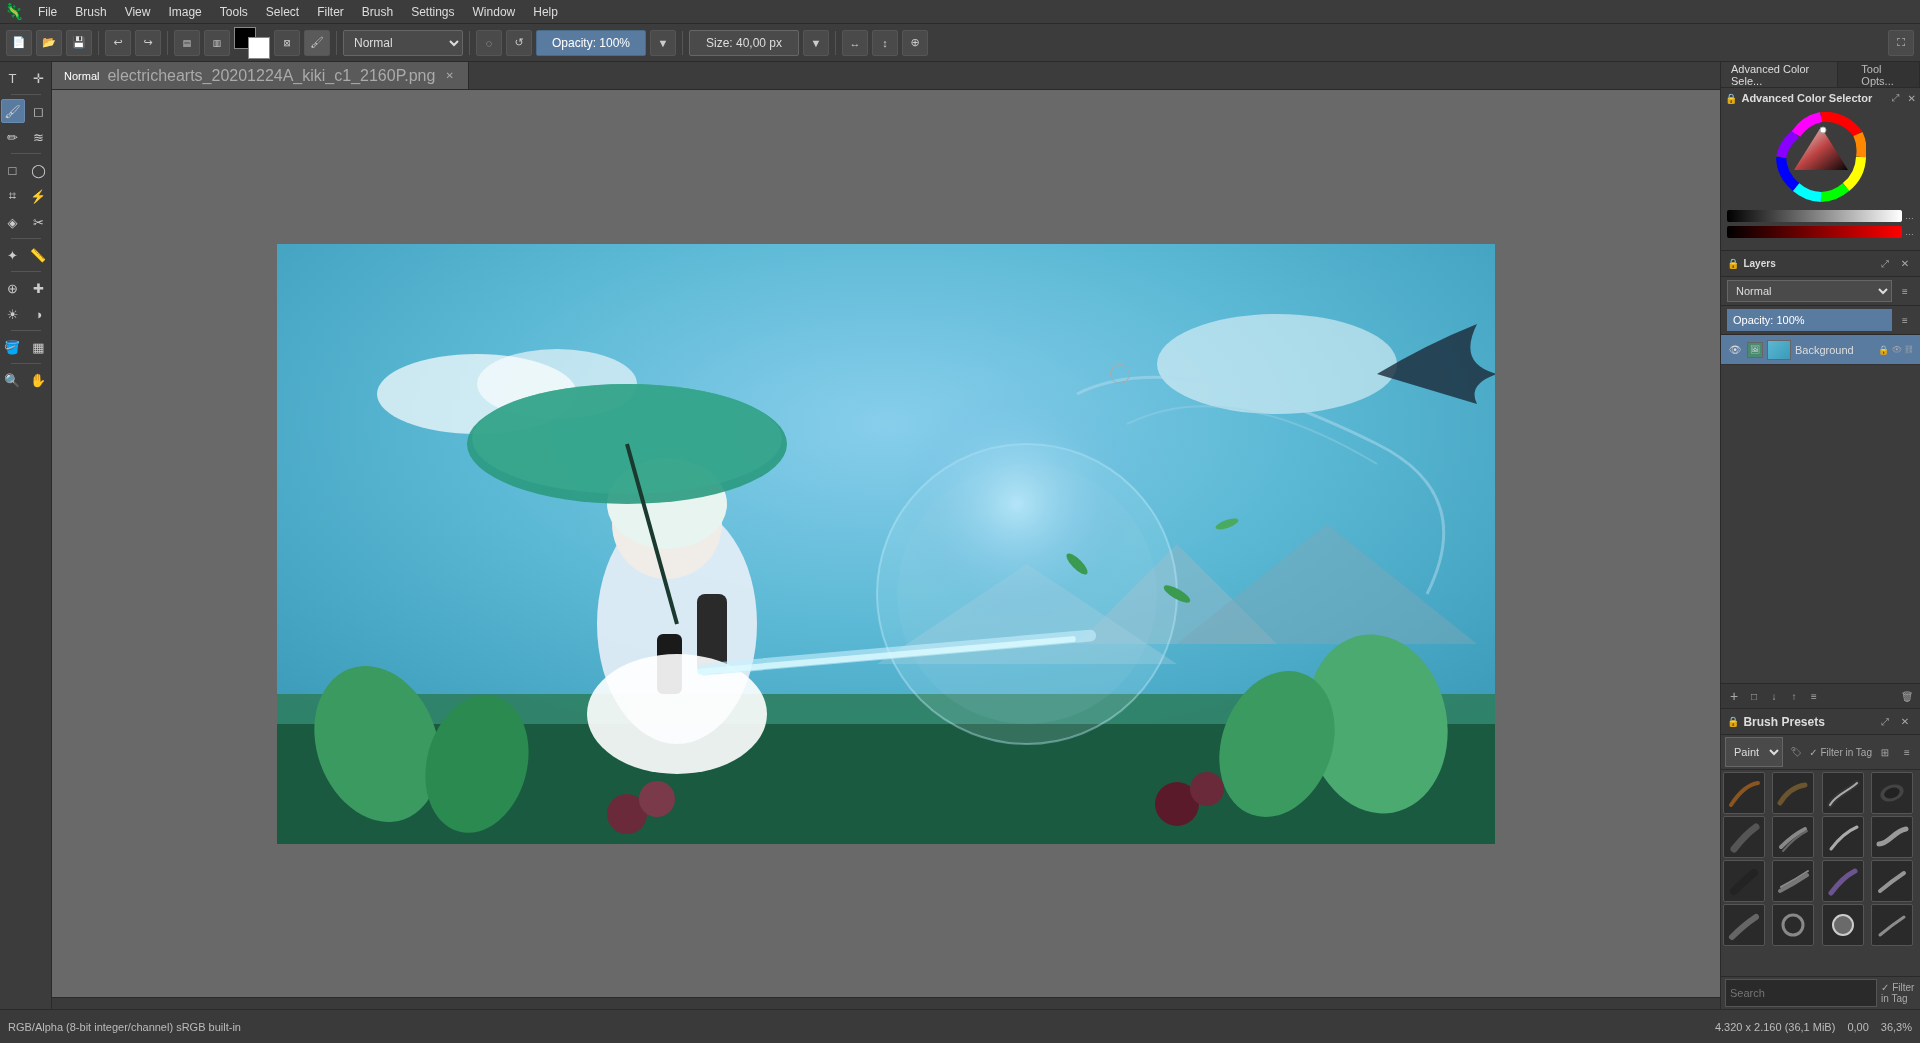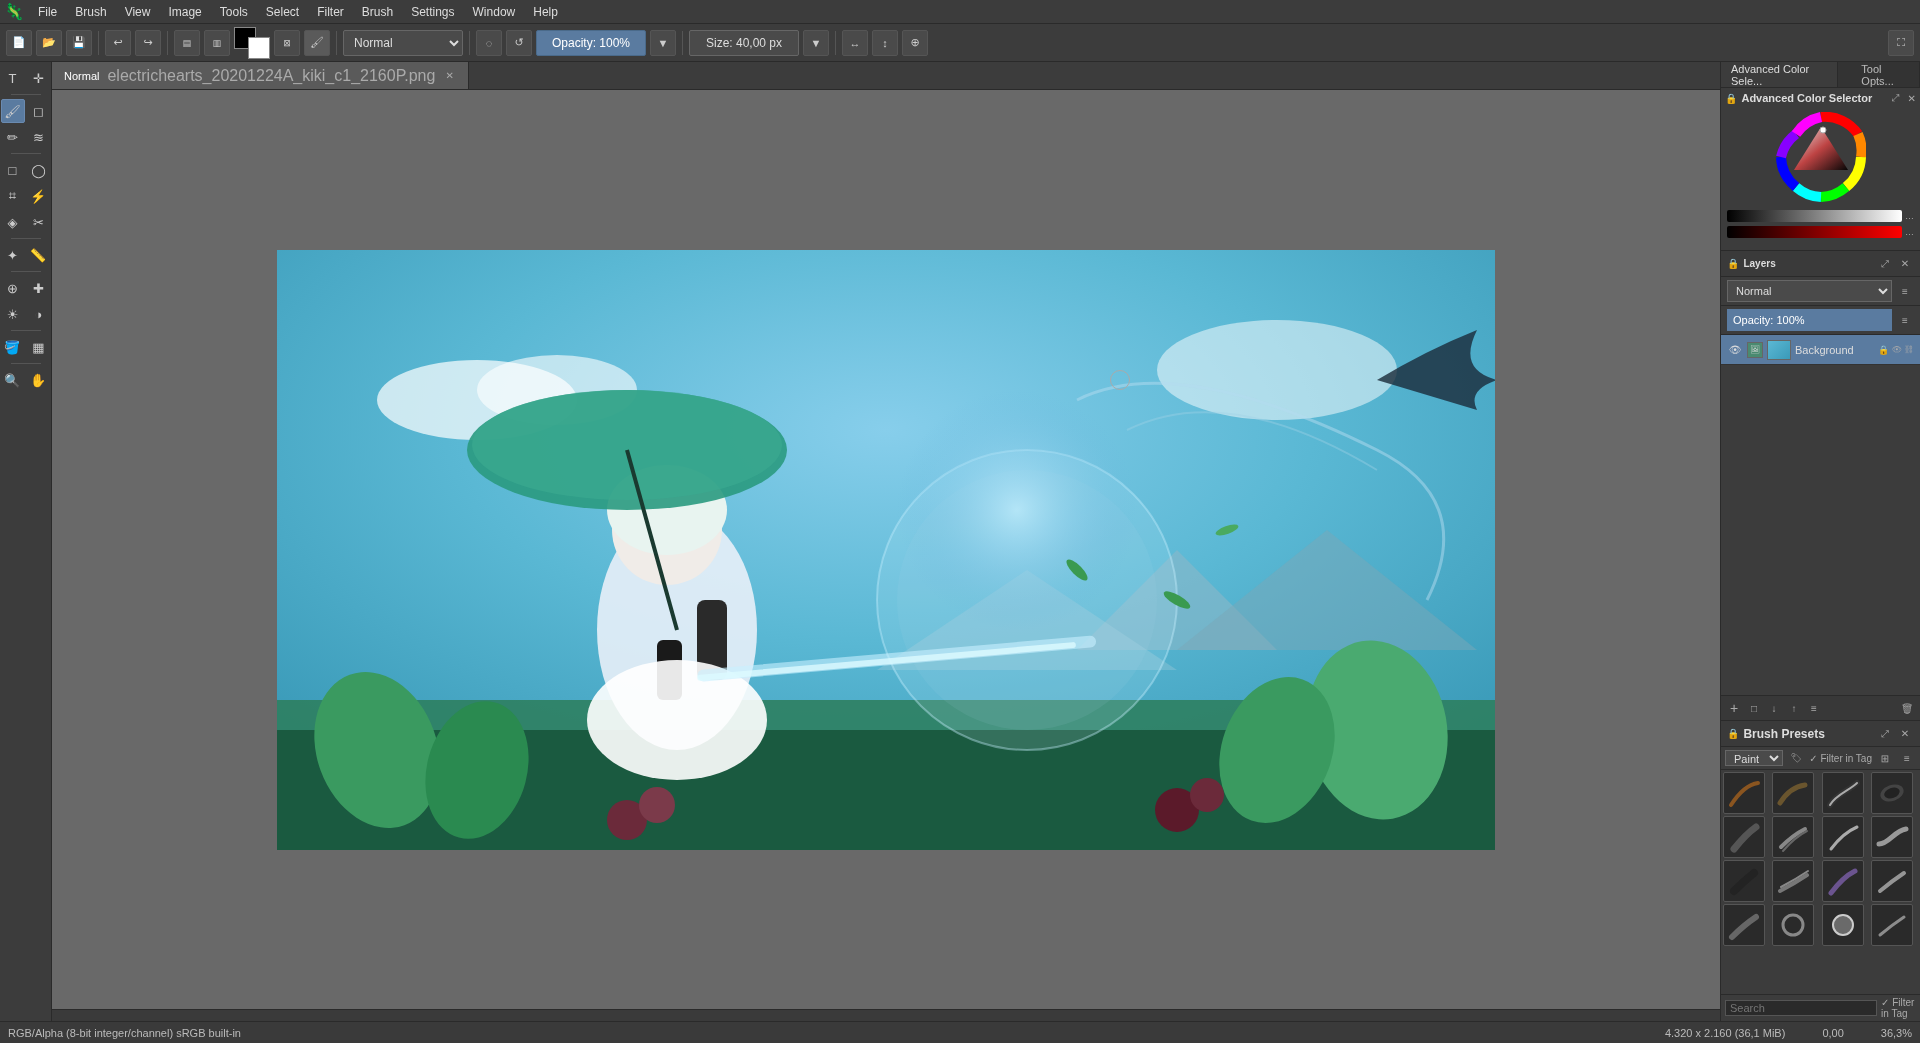--- a/index.html
+++ b/index.html
@@ -455,21 +455,21 @@
       border-bottom: 1px solid #2a2a2a;
       flex-shrink: 0;
     }
     .brush-category-select {
       flex: 1;
       background: #4a4a4a;
       border: 1px solid #666;
       color: #ddd;
       padding: 1px 4px;
       font-size: 11px;
-      height: 16px;
+      height: 30px;
     }
     .brush-grid {
       flex: 1;
       overflow-y: auto;
       padding: 2px;
       display: grid;
       grid-template-columns: repeat(4, 1fr);
       gap: 2px;
       align-content: start;
     }
@@ -498,44 +498,44 @@
       border-top: 1px solid #2a2a2a;
       flex-shrink: 0;
     }
     .brush-search {
       flex: 1;
       background: #2a2a2a;
       border: 1px solid #555;
       color: #ddd;
       padding: 2px 4px;
       font-size: 11px;
-      height: 16px;
+      height: 28px;
     }
     .filter-tag-label {
       font-size: 10px;
       color: #aaa;
     }
 
     
     .status-bar {
-      height: 22px;
+      height: 34px;
       background: #3a3a3a;
       border-top: 1px solid #2a2a2a;
       display: flex;
       align-items: center;
       padding: 0 8px;
       gap: 20px;
       font-size: 11px;
       color: #bbb;
       flex-shrink: 0;
     }
     .status-right {
       margin-left: auto;
       display: flex;
-      gap: 37px;
+      gap: 12px;
     }
 
     
     .wheel-svg {
       width: 90px;
       height: 90px;
     }
 
     
     ::-webkit-scrollbar { width: 8px; height: 8px; }

